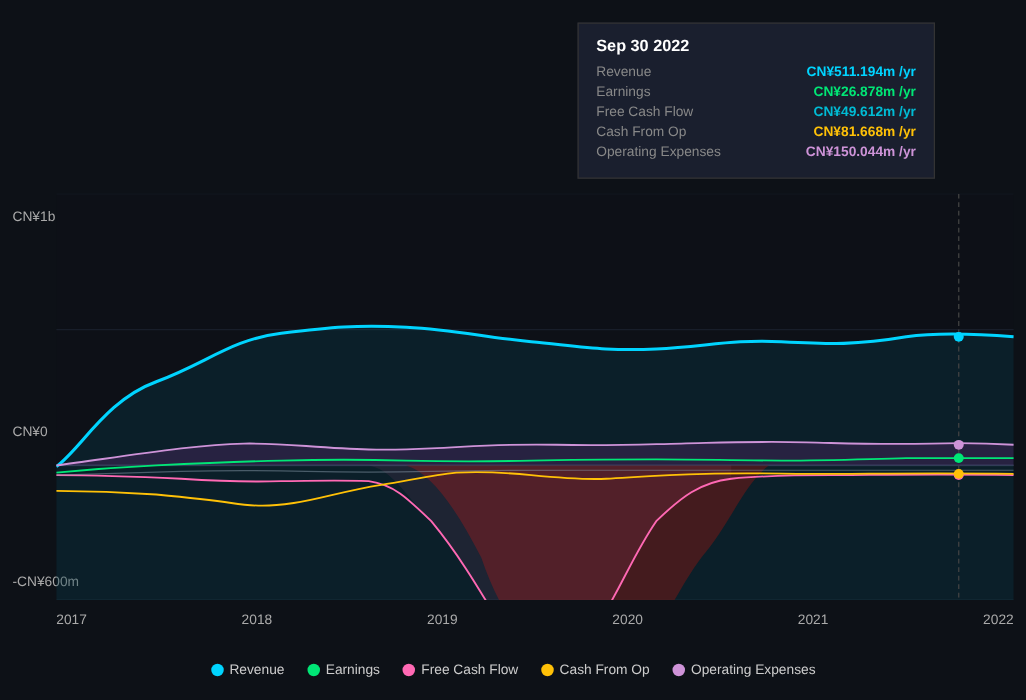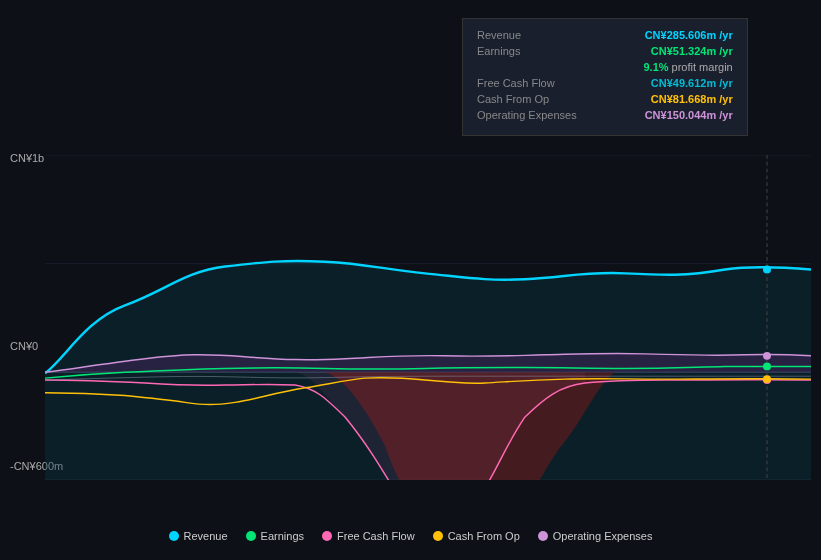--- a/index.html
+++ b/index.html
@@ -72,21 +72,21 @@
     .color-yellow { color: #ffc107; }
     .color-purple { color: #ce93d8; margin-left: 48px; }
 
     
     .y-label {
       position: absolute;
       color: #aaa;
       font-size: 11px;
     }
 
-    .y-label-top { top: 152px; left: 10px; }
+    .y-label-top { top: 168px; left: 10px; }
     .y-label-zero { top: 340px; left: 10px; }
     .y-label-bottom { top: 460px; left: 10px; }
 
     
     .chart-area {
       position: absolute;
       top: 155px;
       left: 45px;
       right: 10px;
       bottom: 80px;
@@ -142,30 +142,28 @@
       top: 0; left: 0;
       width: 100%; height: 100%;
     }
   </style>
 </head>
 <body>
 
 <div class="chart-container">
 
   <div class="tooltip-box">
+    <div class="tooltip-date">Sep 30 2022</div>
     <div class="tooltip-row">
       <span class="tooltip-label">Revenue</span>
-      <span class="tooltip-value color-cyan">CN¥285.606m /yr</span>
+      <span class="tooltip-value color-cyan">CN¥511.194m /yr</span>
     </div>
     <div class="tooltip-row">
       <span class="tooltip-label">Earnings</span>
-      <span class="tooltip-value color-green">CN¥51.324m /yr</span>
-    </div>
-    <div class="tooltip-sub">
-      <span style="color:#00e676; font-weight:bold;">9.1%</span> <span style="color:#aaa;">profit margin</span>
+      <span class="tooltip-value color-green">CN¥26.878m /yr</span>
     </div>
     <div class="tooltip-row">
       <span class="tooltip-label">Free Cash Flow</span>
       <span class="tooltip-value color-teal">CN¥49.612m /yr</span>
     </div>
     <div class="tooltip-row">
       <span class="tooltip-label">Cash From Op</span>
       <span class="tooltip-value color-yellow">CN¥81.668m /yr</span>
     </div>
     <div class="tooltip-row">
@@ -212,20 +210,28 @@
       <line x1="722" y1="0" x2="722" y2="335" stroke="#444" stroke-width="1" stroke-dasharray="4,3"></line>
 
       <circle cx="722" cy="118" r="4" fill="#00d4ff"></circle>
       <circle cx="722" cy="218" r="4" fill="#00e676"></circle>
       <circle cx="722" cy="232" r="4" fill="#ff69b4"></circle>
       <circle cx="722" cy="231" r="4" fill="#ffc107"></circle>
       <circle cx="722" cy="207" r="4" fill="#ce93d8"></circle>
     </svg>
   </div>
 
+  <div class="x-labels">
+    <span class="x-label">2017</span>
+    <span class="x-label">2018</span>
+    <span class="x-label">2019</span>
+    <span class="x-label">2020</span>
+    <span class="x-label">2021</span>
+    <span class="x-label">2022</span>
+  </div>
 
   <div class="legend">
     <div class="legend-item">
       <div class="legend-dot" style="background:#00d4ff;"></div>
       <span class="legend-label">Revenue</span>
     </div>
     <div class="legend-item">
       <div class="legend-dot" style="background:#00e676;"></div>
       <span class="legend-label">Earnings</span>
     </div>

